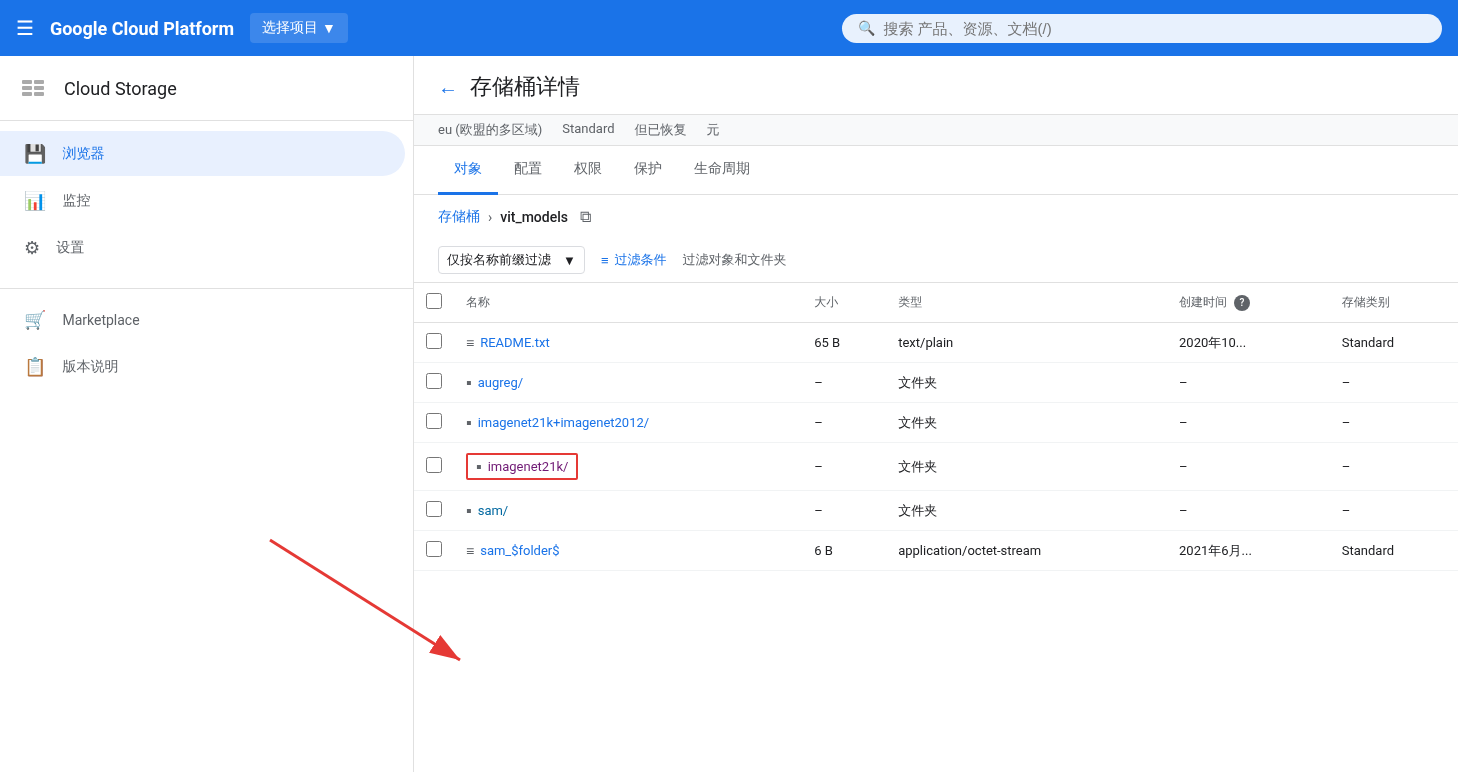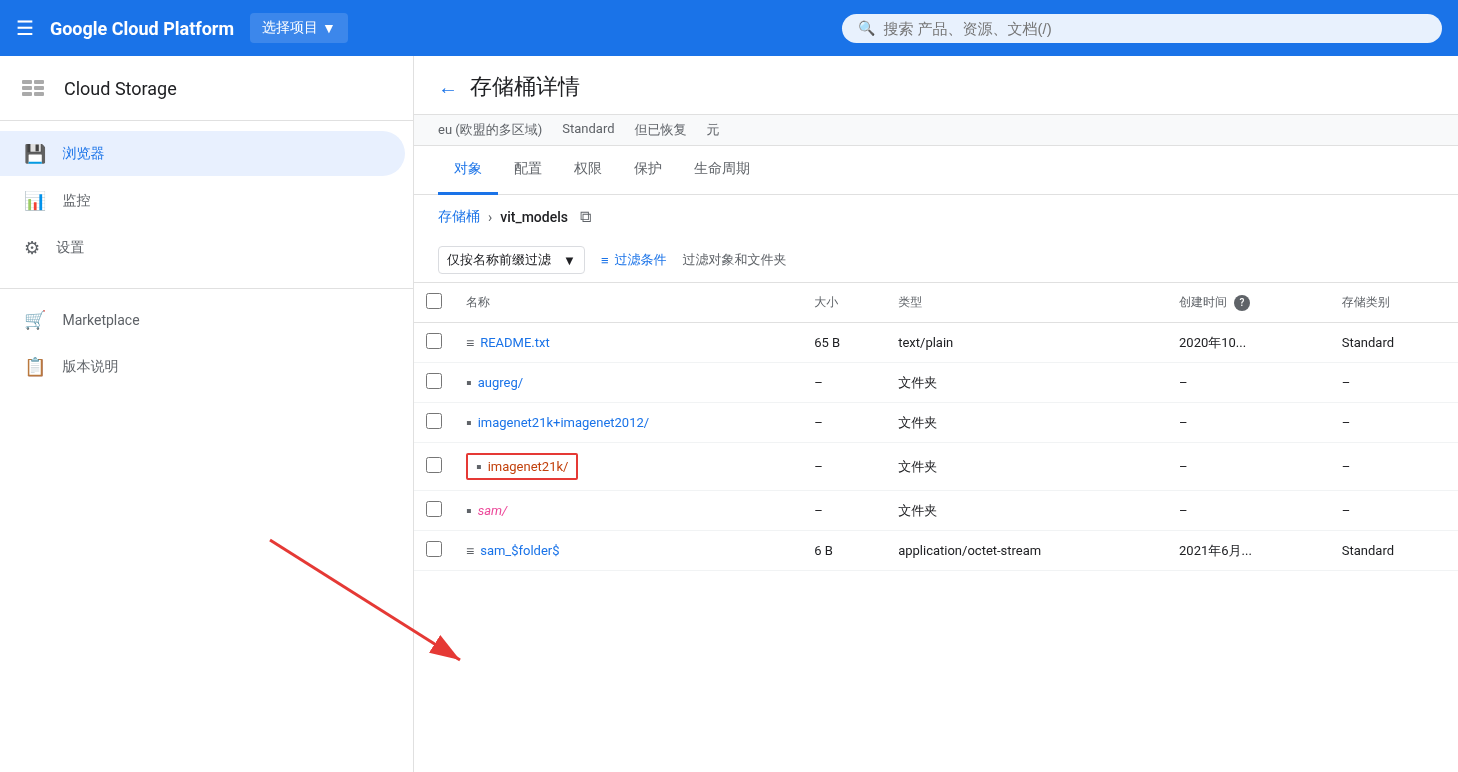--- a/index.html
+++ b/index.html
@@ -463,36 +463,36 @@
     <td>–</td>
     <td>–</td>
   </tr>
             <tr>
     <td class="checkbox-cell">
       <input type="checkbox" style="">
     </td>
     <td>
       <span style="border:2px solid #e53935;border-radius:2px;padding:2px 8px;display:inline-flex;align-items:center;gap:6px;">
         <span style="color:#5f6368;font-size:16px;">▪</span>
-        <a style="color:#c2410c;cursor:pointer;text-decoration:none;">imagenet21k/</a>
+        <a style="color:#701a75;cursor:pointer;text-decoration:none;">imagenet21k/</a>
       </span>
     </td>
     <td>–</td>
     <td>文件夹</td>
     <td>–</td>
     <td>–</td>
   </tr>
             <tr>
     <td class="checkbox-cell">
       <input type="checkbox" style="">
     </td>
     <td>
       <span style="display:inline-flex;align-items:center;gap:6px;">
         <span style="color:#5f6368;font-size:16px;">▪</span>
-        <a style="color:#ec4899;cursor:pointer;text-decoration:none;font-style:italic;">sam/</a>
+        <a style="color:#0369a1;cursor:pointer;text-decoration:none;">sam/</a>
       </span>
     </td>
     <td>–</td>
     <td>文件夹</td>
     <td>–</td>
     <td>–</td>
   </tr>
             <tr>
     <td class="checkbox-cell">
       <input type="checkbox" style="">

